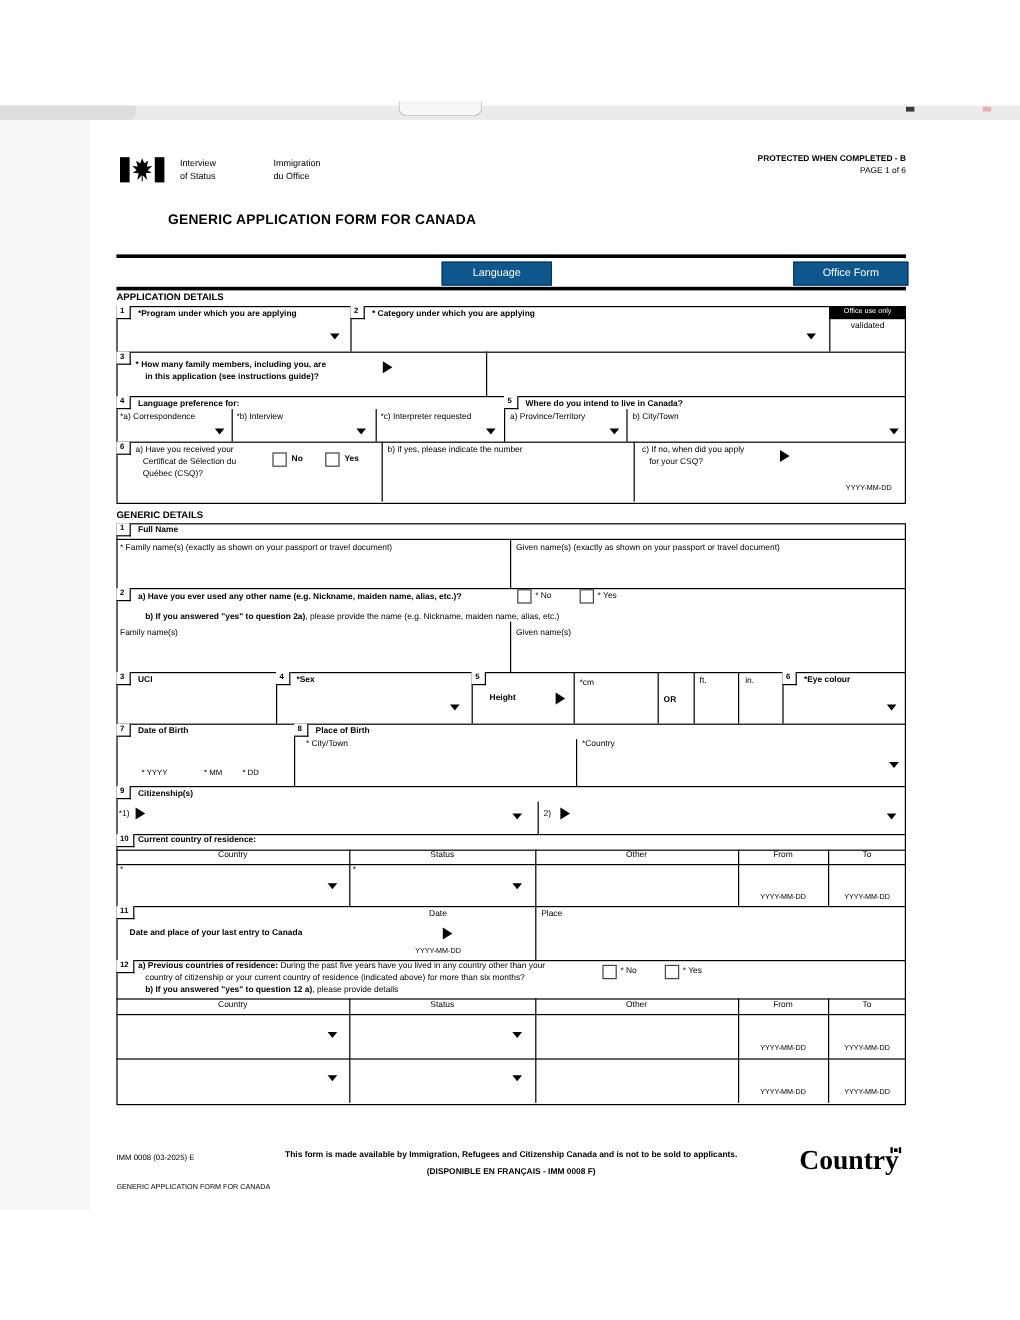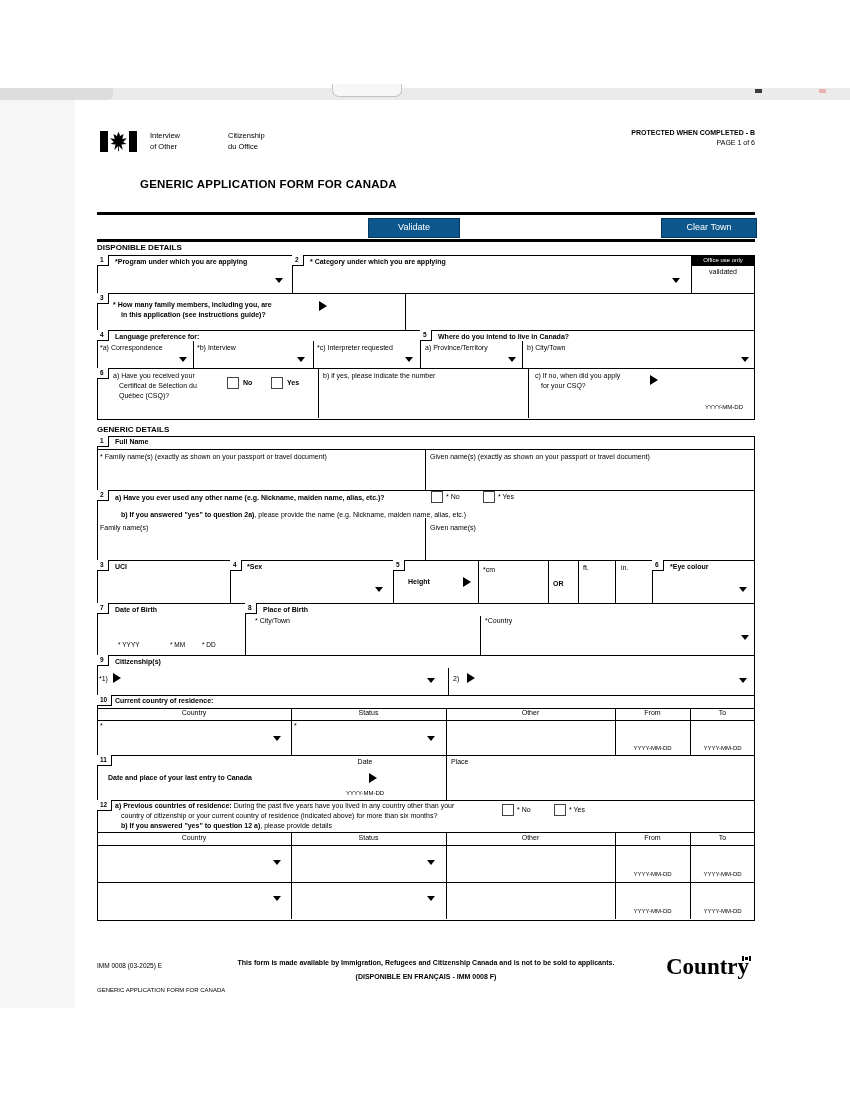--- a/index.html
+++ b/index.html
@@ -58,33 +58,33 @@
 <div class="page">
 
   <div class="flag">
     <span class="bar" style="left:0"></span>
       <span class="bar" style="right:0"></span>
     <svg viewBox="0 0 100 100">
         <path fill="#000" d="M50 4 L58 24 L74 14 L68 38 L90 34 L72 52 L88 62 L64 64 L70 90 L52 72 L52 96 L48 96 L48 72 L30 90 L36 64 L12 62 L28 52 L10 34 L32 38 L26 14 L42 24 Z"></path>
       </svg>
   </div>
   <div class="abs t75" style="left:75px;top:31px">Interview</div>
-  <div class="abs t75" style="left:75px;top:42px">of Other</div>
-  <div class="abs t75" style="left:153px;top:31px">Citizenship</div>
+  <div class="abs t75" style="left:75px;top:42px">of Status</div>
+  <div class="abs t75" style="left:153px;top:31px">Immigration</div>
   <div class="abs t75" style="left:153px;top:42px">du Office</div>
   <div class="abs t7 b rgt" style="left:420px;top:29px;width:260px">PROTECTED WHEN COMPLETED - B</div>
   <div class="abs t7 rgt" style="left:420px;top:39px;width:260px">PAGE 1 of 6</div>
   <div class="abs ttl" style="left:65px;top:78px">GENERIC APPLICATION FORM FOR CANADA</div>
 
   <div class="rule" style="left:22px;top:112px;width:658px"></div>
-  <div class="btn" style="left:293px;top:118px;width:90px">Validate</div>
-  <div class="btn" style="left:586px;top:118px;width:94px">Clear Town</div>
+  <div class="btn" style="left:293px;top:118px;width:90px">Language</div>
+  <div class="btn" style="left:586px;top:118px;width:94px">Office Form</div>
   <div class="rule" style="left:22px;top:139px;width:658px"></div>
 
-  <div class="abs t8 b" style="left:22px;top:143px">DISPONIBLE DETAILS</div>
+  <div class="abs t8 b" style="left:22px;top:143px">APPLICATION DETAILS</div>
 
   <div class="box" style="left:22px;top:155px;width:656px;height:163px"></div>
   <div class="hl" style="left:22px;top:193px;width:658px"></div>
   <div class="hl" style="left:22px;top:230px;width:658px"></div>
   <div class="hl" style="left:22px;top:268px;width:658px"></div>
   <div class="vl" style="left:217px;top:155px;height:38px"></div>
   <div class="vl" style="left:616px;top:155px;height:38px"></div>
   <div class="vl" style="left:330px;top:193px;height:37px"></div>
   <div class="vl" style="left:345px;top:230px;height:38px"></div>
   <div class="vl" style="left:118px;top:241px;height:27px"></div>

